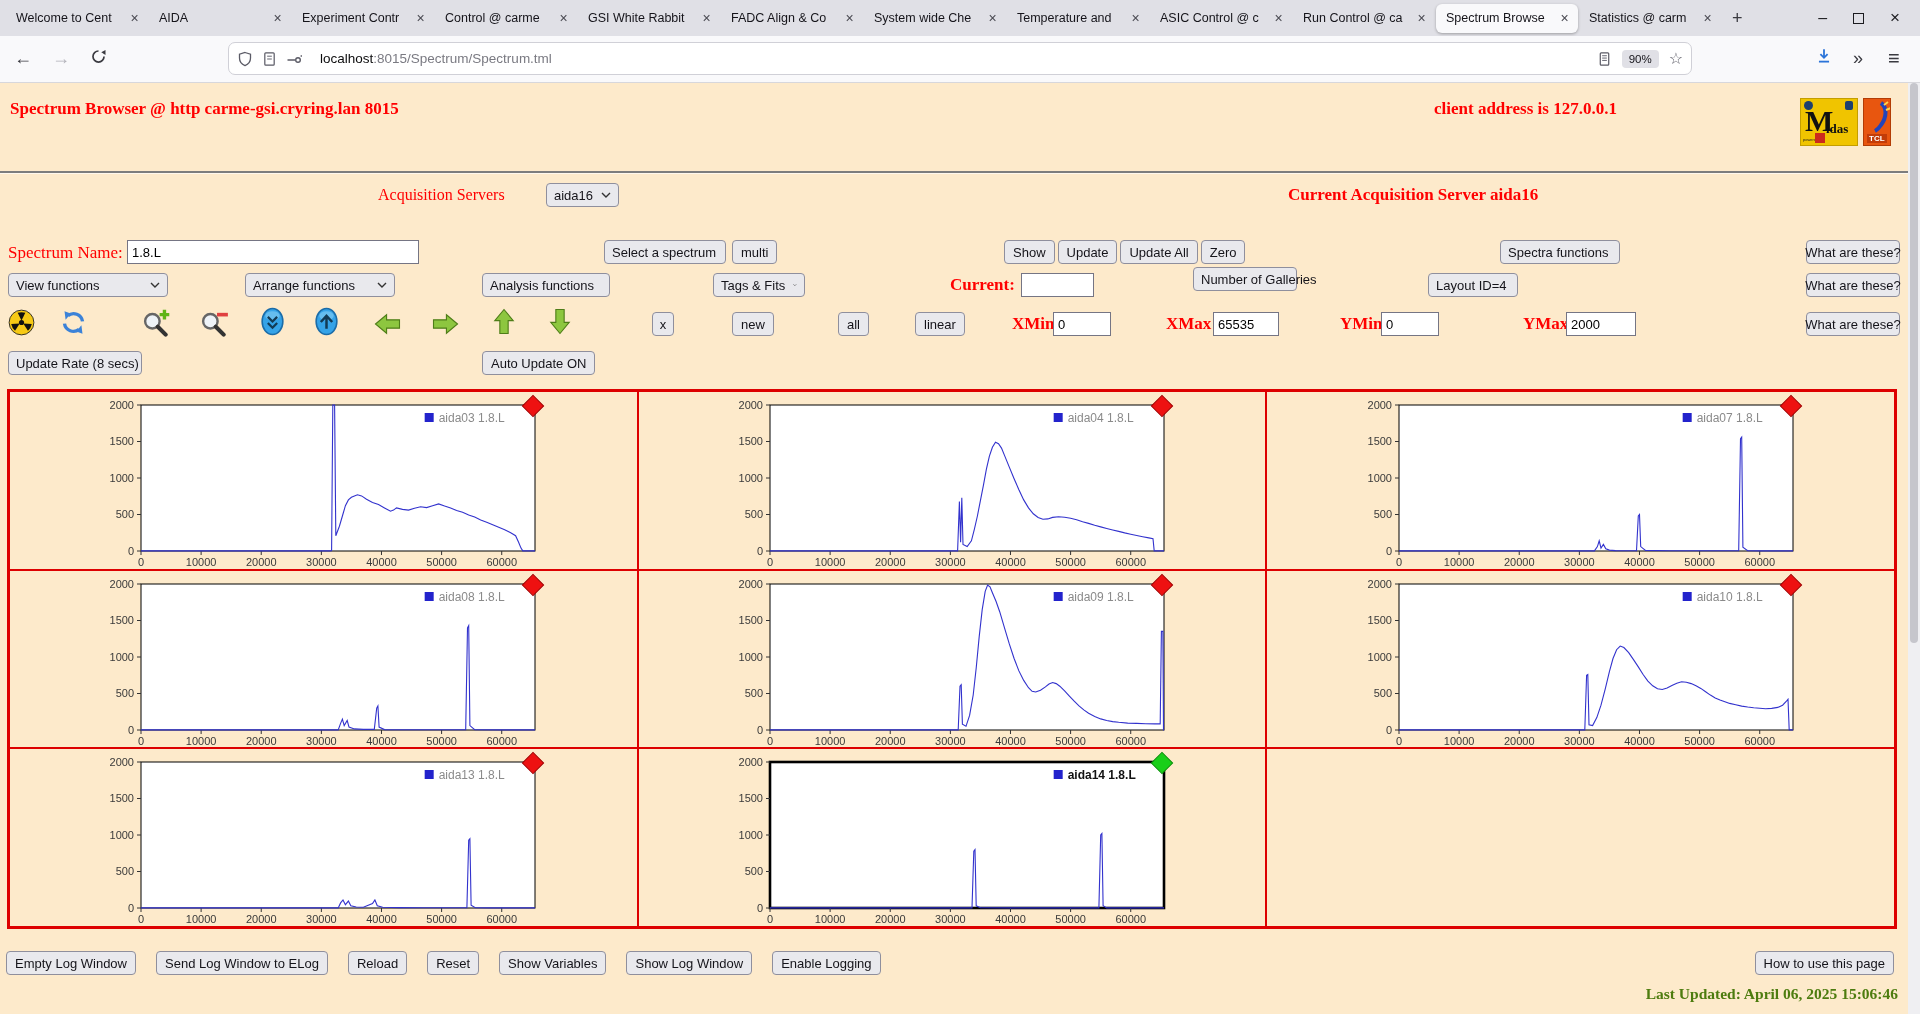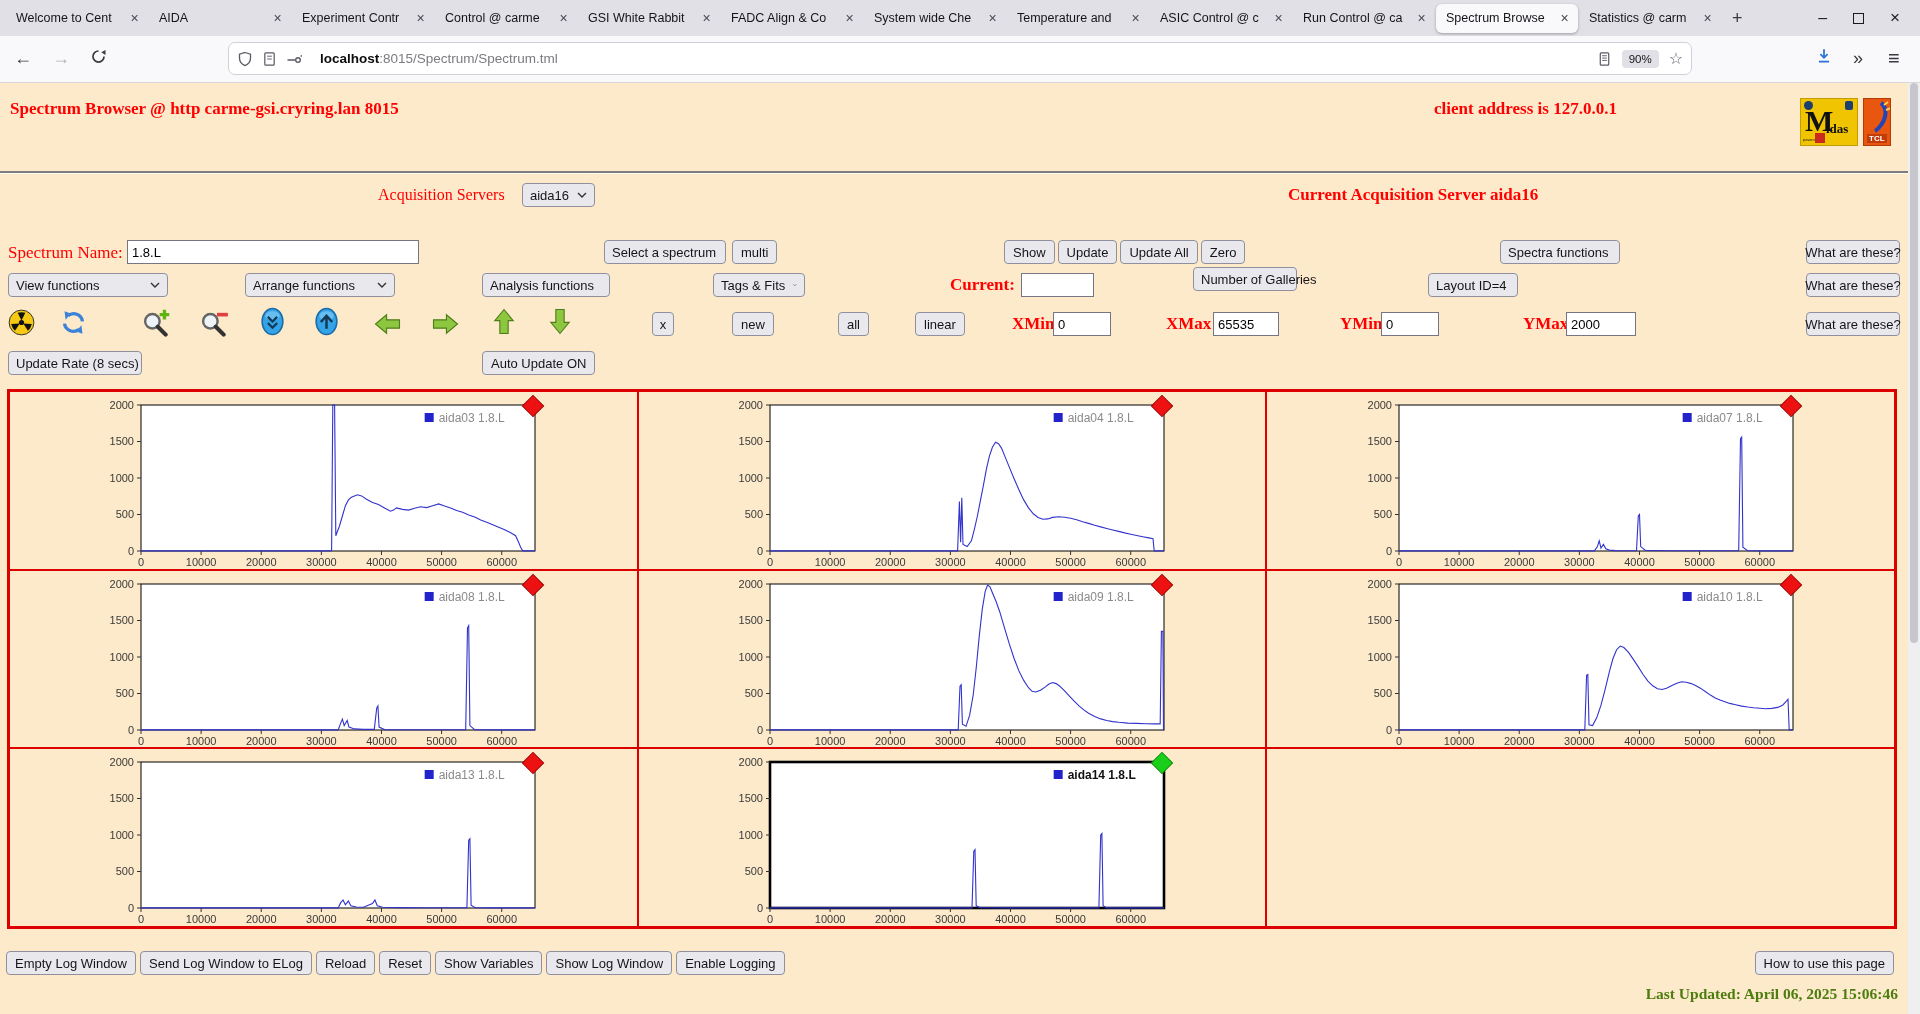--- a/index.html
+++ b/index.html
@@ -134,21 +134,21 @@
           <line x1="5.5" y1="8" x2="10.5" y2="8" stroke="#5b5b66"></line>
         </svg>
     </span>
     <span class="urlico">
       <svg width="17" height="16" viewBox="0 0 17 16" fill="none">
           <line x1="1.5" y1="9" x2="9" y2="9" stroke="#5b5b66" stroke-width="1.5"></line>
           <circle cx="12" cy="9" r="2.3" stroke="#5b5b66" stroke-width="1.4"></circle>
           <line x1="14.6" y1="5" x2="16" y2="5" stroke="#5b5b66" stroke-width="1.4"></line>
         </svg>
     </span>
-    <span class="urltext"><b style="font-weight:bold;padding-left:8px;">localhost</b><span class="path">:8015/Spectrum/Spectrum.tml</span></span>
+    <span class="urltext"><b style="font-weight:normal;padding-left:8px;">localhost</b><span class="path">:8015/Spectrum/Spectrum.tml</span></span>
     <span class="urlico" style="margin-right:0;">
       <svg width="15" height="16" viewBox="0 0 16 16" fill="none">
           <rect x="3.5" y="1.5" width="9" height="13" rx="1" stroke="#5b5b66" stroke-width="1.3"></rect>
           <line x1="5.5" y1="4.5" x2="10.5" y2="4.5" stroke="#5b5b66"></line>
           <line x1="5.5" y1="7" x2="10.5" y2="7" stroke="#5b5b66"></line>
           <line x1="5.5" y1="9.5" x2="10.5" y2="9.5" stroke="#5b5b66"></line>
         </svg>
     </span>
     <span class="zoomchip">90%</span>
     <span class="star">☆</span>
@@ -180,21 +180,21 @@
       <svg width="28" height="36" viewBox="0 0 28 36">
           <path d="M14 2 C20 6 20 16 14 24 C12 27 10 29 8 30" stroke="#2244bb" stroke-width="4" fill="none"></path>
           <path d="M17 4 l4 -3 M19 9 l5 -2" stroke="#ffd24d" stroke-width="2" fill="none"></path>
         </svg>
       <span class="tcl">TCL</span>
     </div>
   </div>
   <div class="pagehr" style="top:88px;"></div>
 
   <div class="abs rlbl" style="left:378px;top:103px;">Acquisition Servers</div>
-  <div class="abs sel" style="left:522px;top:100px;text-align:center;">
+  <div class="abs sel" style="left:546px;top:100px;text-align:center;">
     <span>aida16</span>
     <svg width="10" height="6" viewBox="0 0 10 6">
         <path d="M1 1 L5 5 L9 1" stroke="#333" fill="none" stroke-width="1.4"></path>
       </svg>
   </div>
   <div class="abs rlbl rbold" style="left:1288px;top:102px;">Current Acquisition Server aida16</div>
 
   <div class="abs rlbl" style="left:8px;top:160px;font-size:17px;">Spectrum Name:</div>
   <input class="abs tinput" style="left: 127px; top: 157px; width: 292px;" value="1.8.L">
   <div class="abs sel" style="left:604px;top:157px;width:122px;">
@@ -608,21 +608,21 @@
           <text x="398.7232776379034" y="171" text-anchor="middle" font-size="11" fill="#3a3a3a">60000</text>
           <polyline points="38.0,155.9 98.1,155.9 158.2,155.9 218.4,155.9 240.0,155.9 241.8,99.1 243.0,97.6 244.2,153.8 248.4,155.7 278.5,155.9 338.6,155.9 366.9,155.9 368.7,83.0 369.9,81.5 371.1,153.8 374.7,155.9 398.7,155.9 432.0,155.9" fill="none" stroke="#3232cd" stroke-width="1.1"></polyline>
           <rect x="321.68" y="18" width="9" height="9" fill="#2323cc"></rect>
           <text x="335.68" y="26.5" font-size="12" fill="#111" font-weight="bold">aida14 1.8.L</text>
           <rect x="422.5" y="3.5" width="15" height="15" transform="rotate(45 430 11)" fill="#19cf19" stroke="#0a8f0a"></rect>
         </svg>
       </div>
       <div class="plot-cell"></div>
     </div>
 
-  <div class="abs btngroup" id="footer-buttons" style="left:6px;top:868px;gap:4px;">
+  <div class="abs btngroup" id="footer-buttons" style="left:6px;top:868px;gap:20px;">
       <button class="btn">Empty Log Window</button>
       <button class="btn">Send Log Window to ELog</button>
       <button class="btn">Reload</button>
       <button class="btn">Reset</button>
       <button class="btn">Show Variables</button>
       <button class="btn">Show Log Window</button>
       <button class="btn">Enable Logging</button>
     </div>
   <button class="abs btn" style="top:868px;right:26px;">How to use this page</button>
   <div class="abs footer-updated" style="top:902px;right:22px;">Last Updated: April 06, 2025 15:06:46</div>

